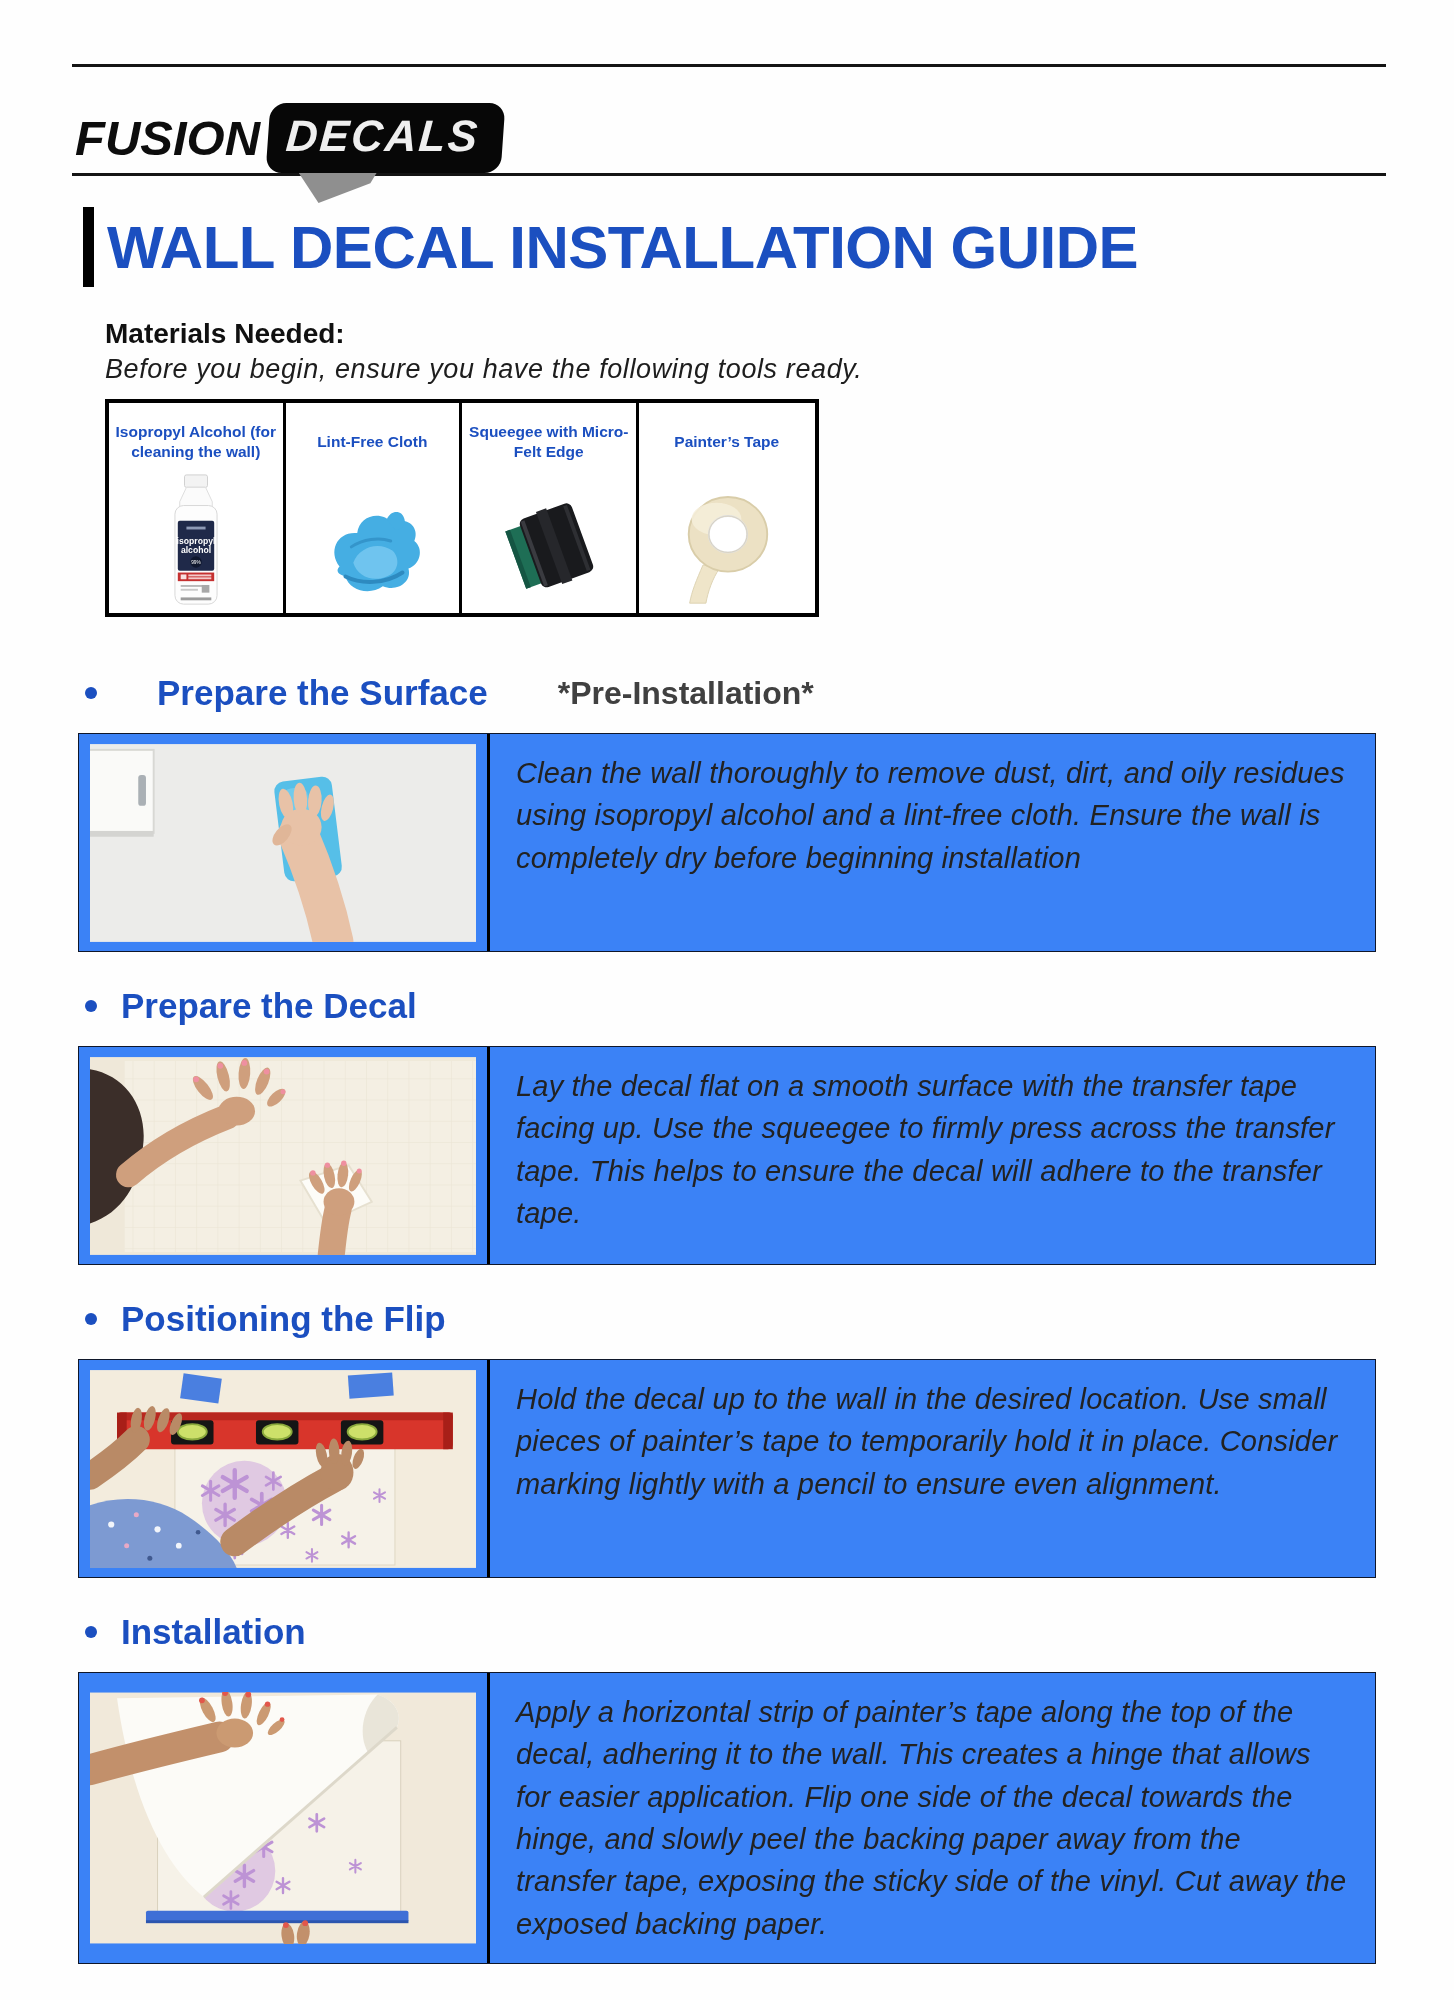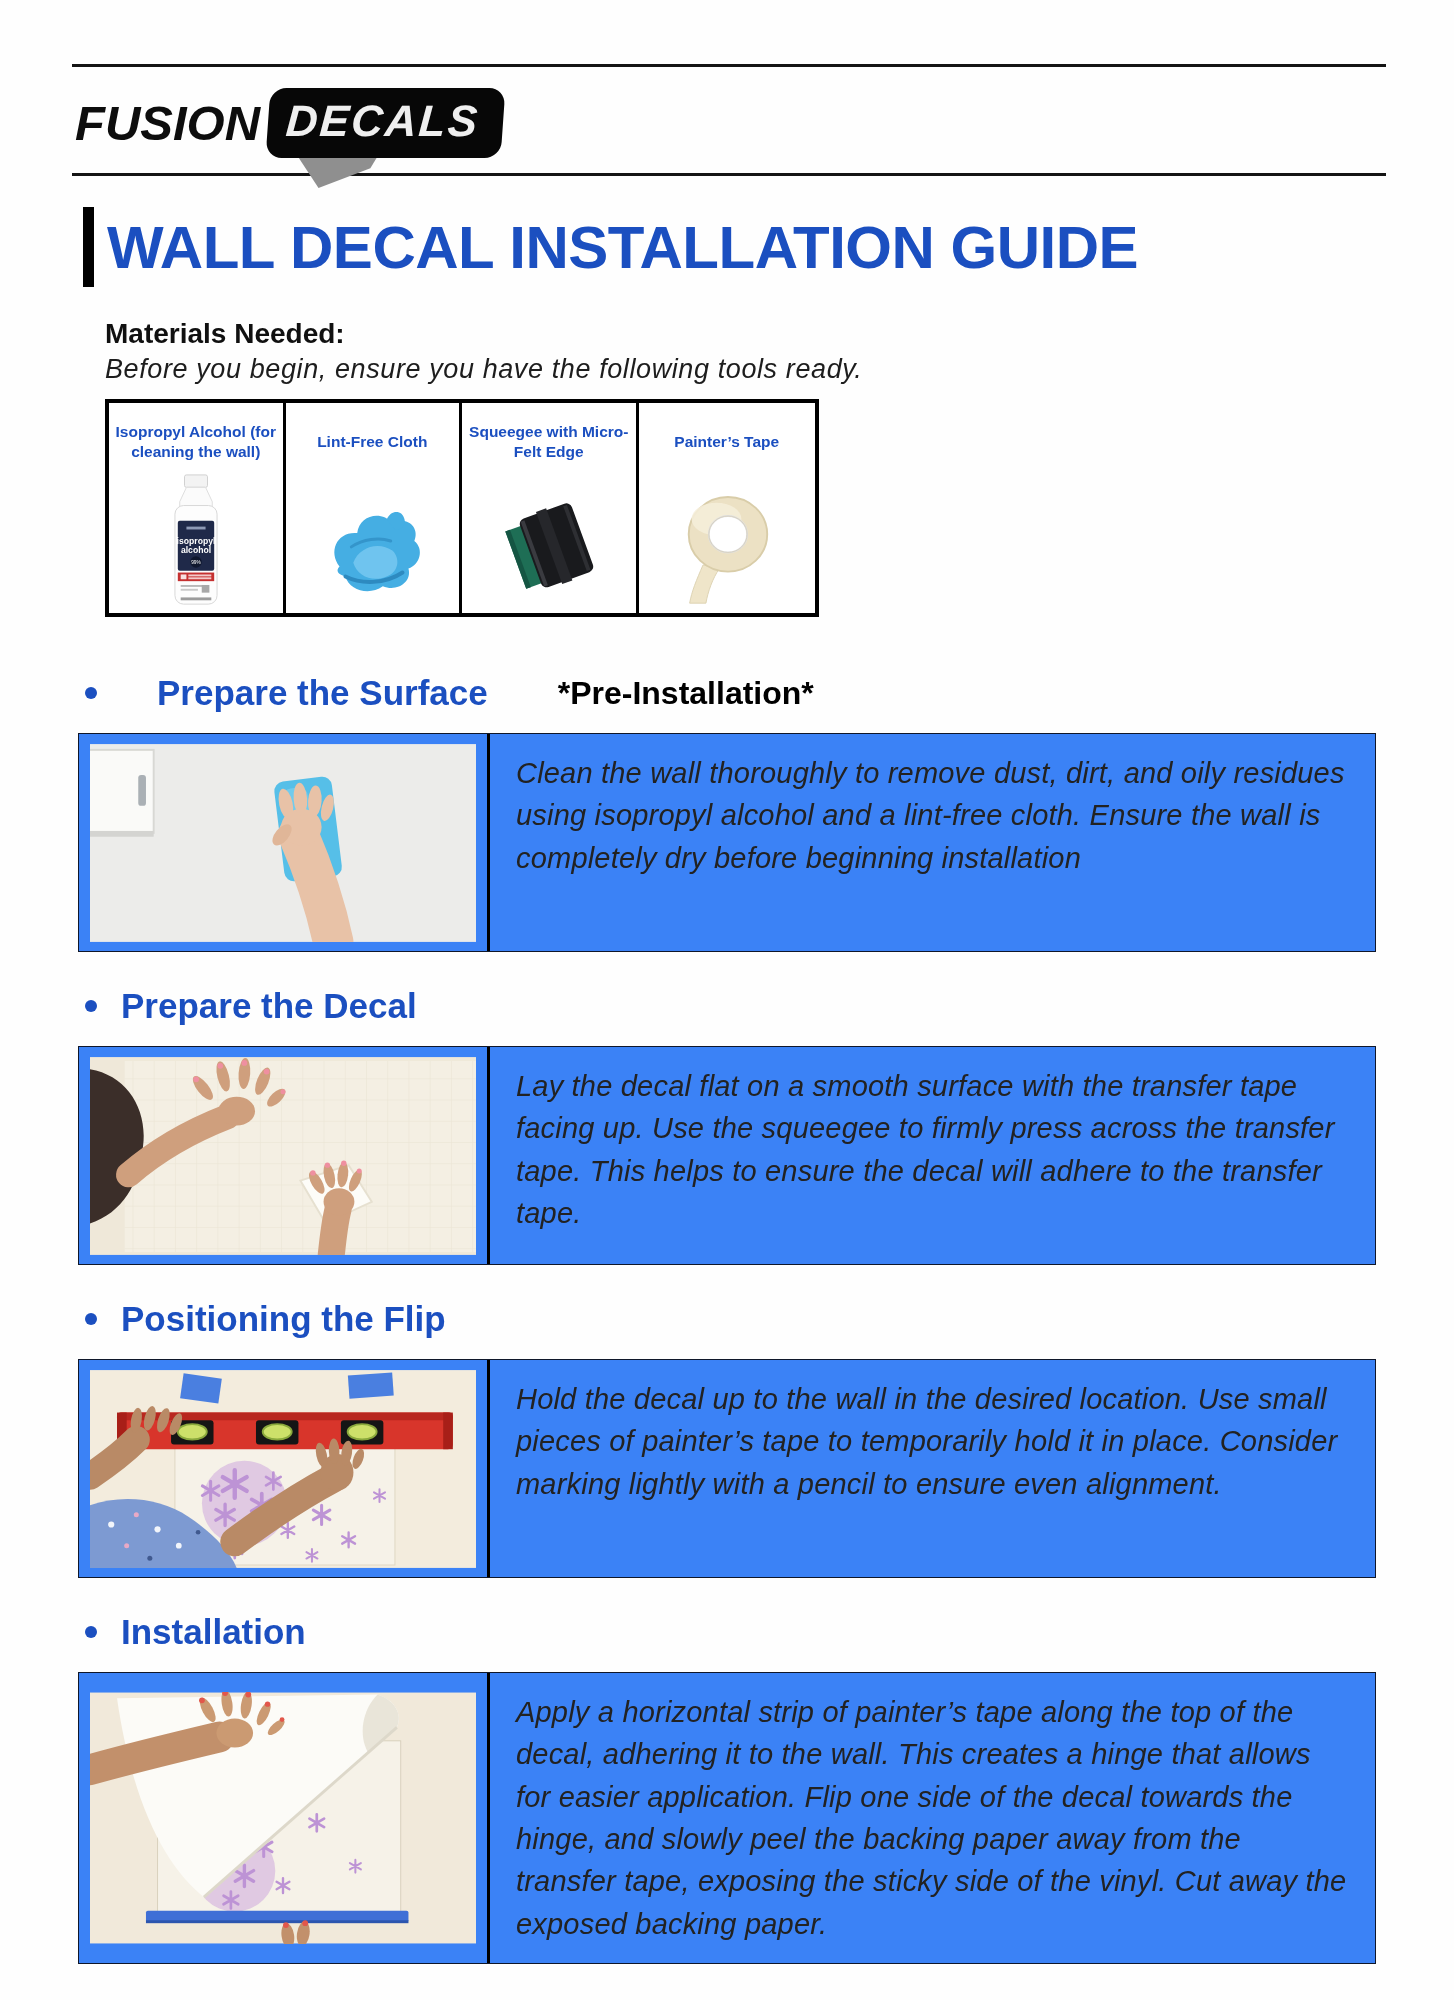--- a/index.html
+++ b/index.html
@@ -5,21 +5,21 @@
   html,body{margin:0;padding:0;background:#ffffff;}
   .page{
     width:1454px;height:2000px;background:#fefefe;position:relative;
     font-family:"Liberation Sans", sans-serif;color:#1c1c1c;overflow:hidden;
   }
   .rule{height:3px;background:#141414;width:1314px;margin-left:72px;}
   .rule-top{margin-top:64px;}
   .rule-bottom{margin-top:0;}
 
   
-  .logo{margin-left:75px;margin-top:6px;height:100px;display:flex;align-items:center;}
+  .logo{margin-left:75px;margin-top:6px;height:100px;display:flex;align-items:flex-end;}
   .logo-fusion{
     font-size:49px;font-weight:900;font-style:italic;color:#0d0d0d;
     letter-spacing:0px;line-height:70px;
   }
   .logo-badge-wrap{position:relative;display:inline-block;margin-left:8px;}
   .logo-tail{
     position:absolute;left:18px;top:48px;width:108px;height:52px;z-index:0;
     background:#8f8f8f;
     clip-path:polygon(4% 18%, 96% 0, 78% 62%, 30% 100%);
   }
@@ -48,21 +48,21 @@
   .mat-label{
     min-height:62px;display:flex;align-items:center;justify-content:center;text-align:center;
     font-size:15.5px;line-height:1.3;font-weight:700;color:#1b4fc0;
   }
   .mat-img{height:134px;display:flex;align-items:center;justify-content:center;}
 
   
   .sec-heading{margin-left:85px;display:flex;align-items:center;height:48px;}
   .sec-heading .bullet{width:12px;height:12px;border-radius:50%;background:#1b4fc0;margin-right:24px;flex:0 0 auto;}
   .sec-title{font-size:35px;font-weight:800;color:#1b4fc0;white-space:nowrap;}
-  .sec-note{font-size:32px;font-weight:800;color:#000000;margin-left:34px;white-space:nowrap;}
+  .sec-note{font-size:32px;font-weight:800;color:#404040;margin-left:34px;white-space:nowrap;}
   .mt-first{margin-top:52px;gap:36px;}
   .mt-next{margin-top:30px;}
 
   .sec-box{
     margin-left:78px;margin-top:16px;width:1296px;border:1px solid #0f172a;background:#3b82f6;
     display:flex;align-items:stretch;font-style:italic;
   }
   .sec-photo{
     width:408px;flex:0 0 auto;border-right:3px solid #000;
     display:flex;align-items:center;justify-content:center;padding:8px 0;

